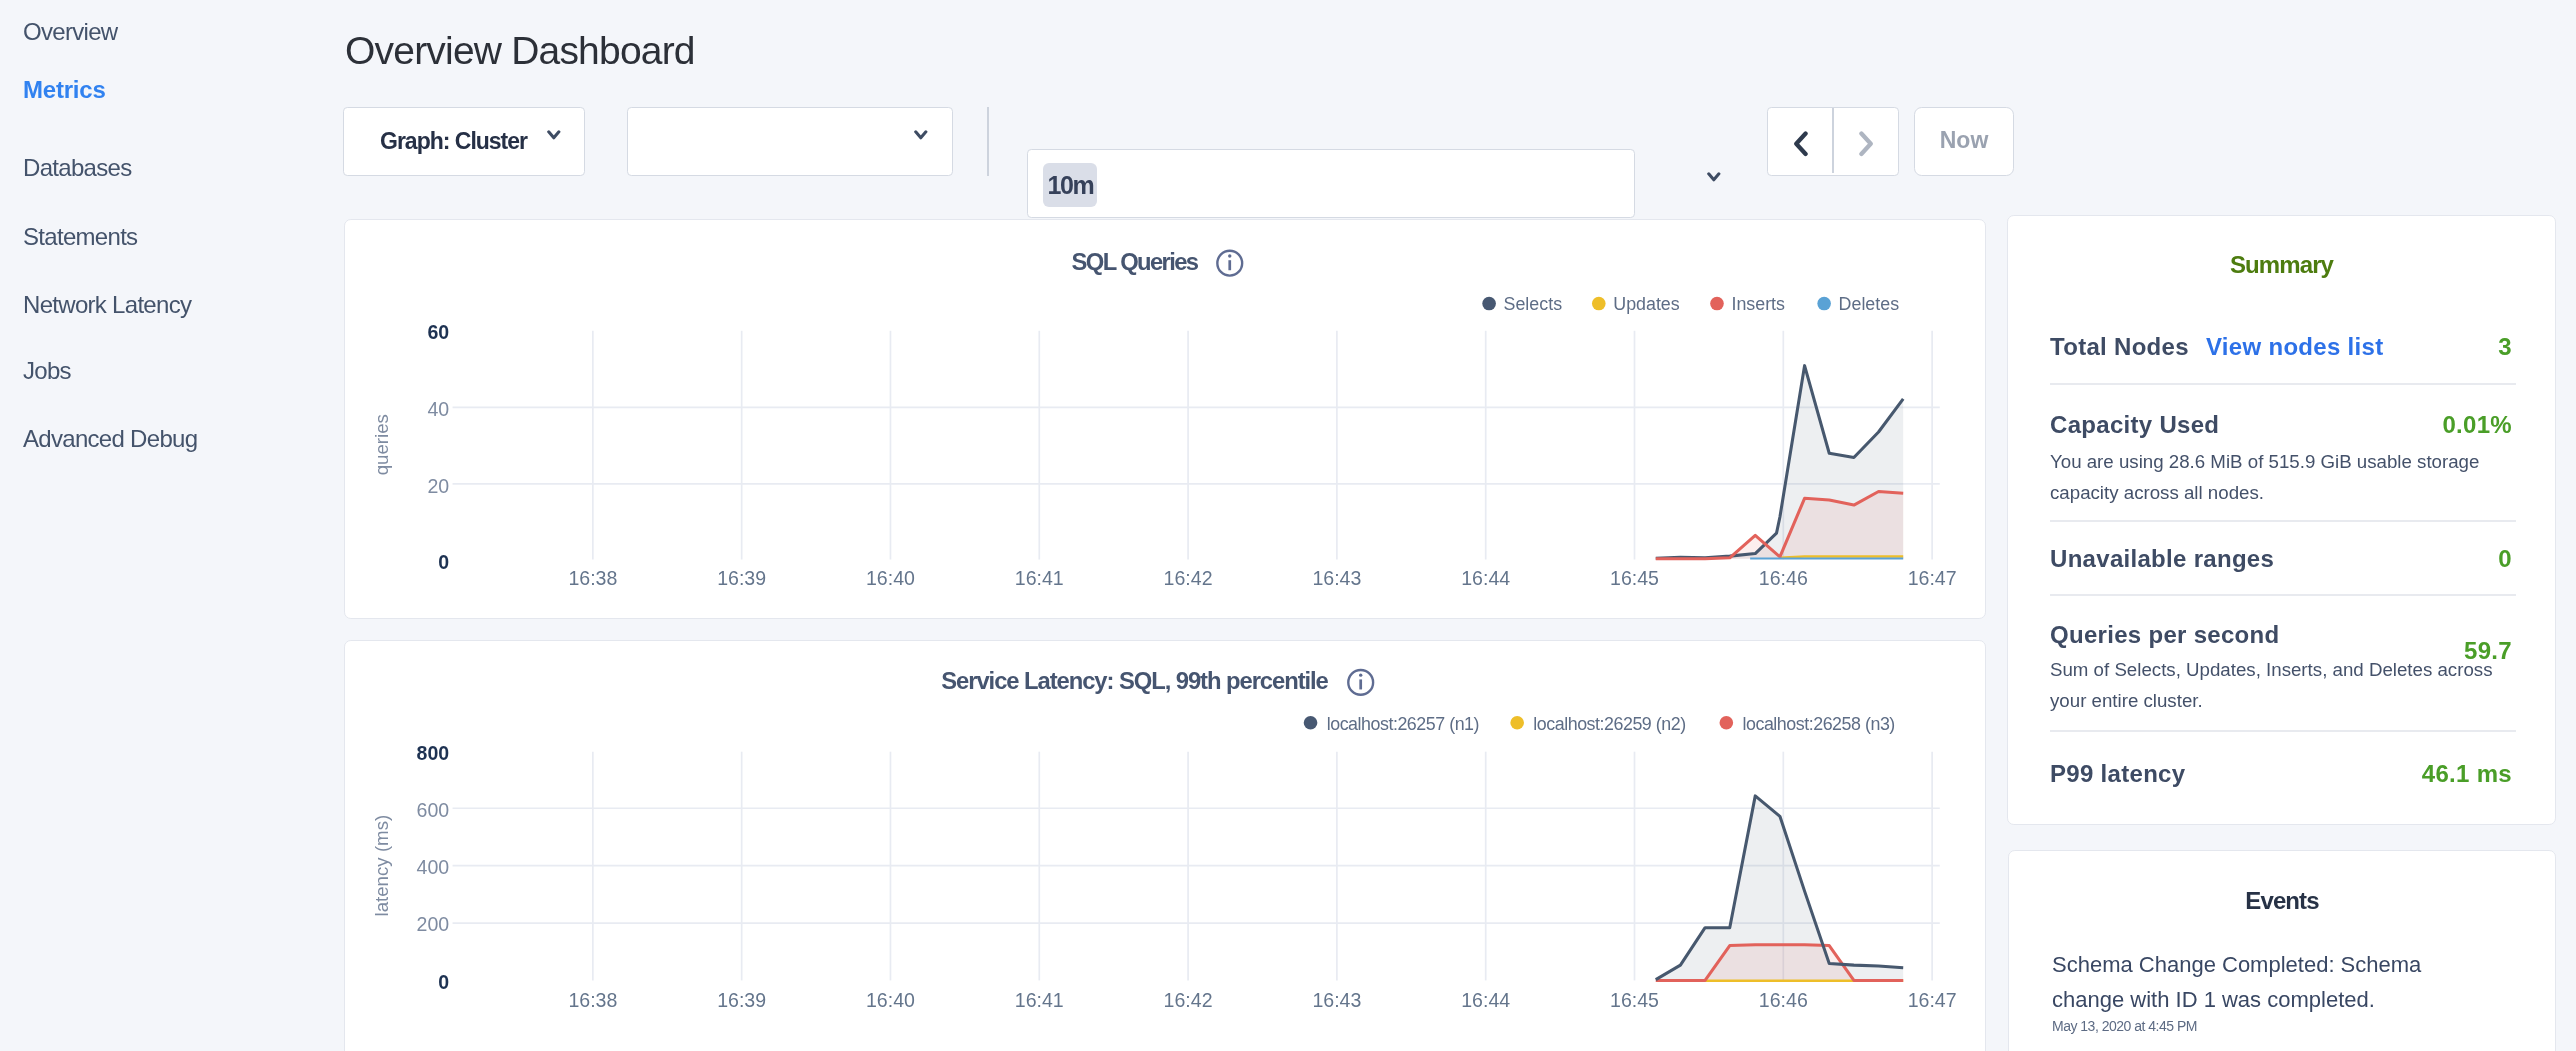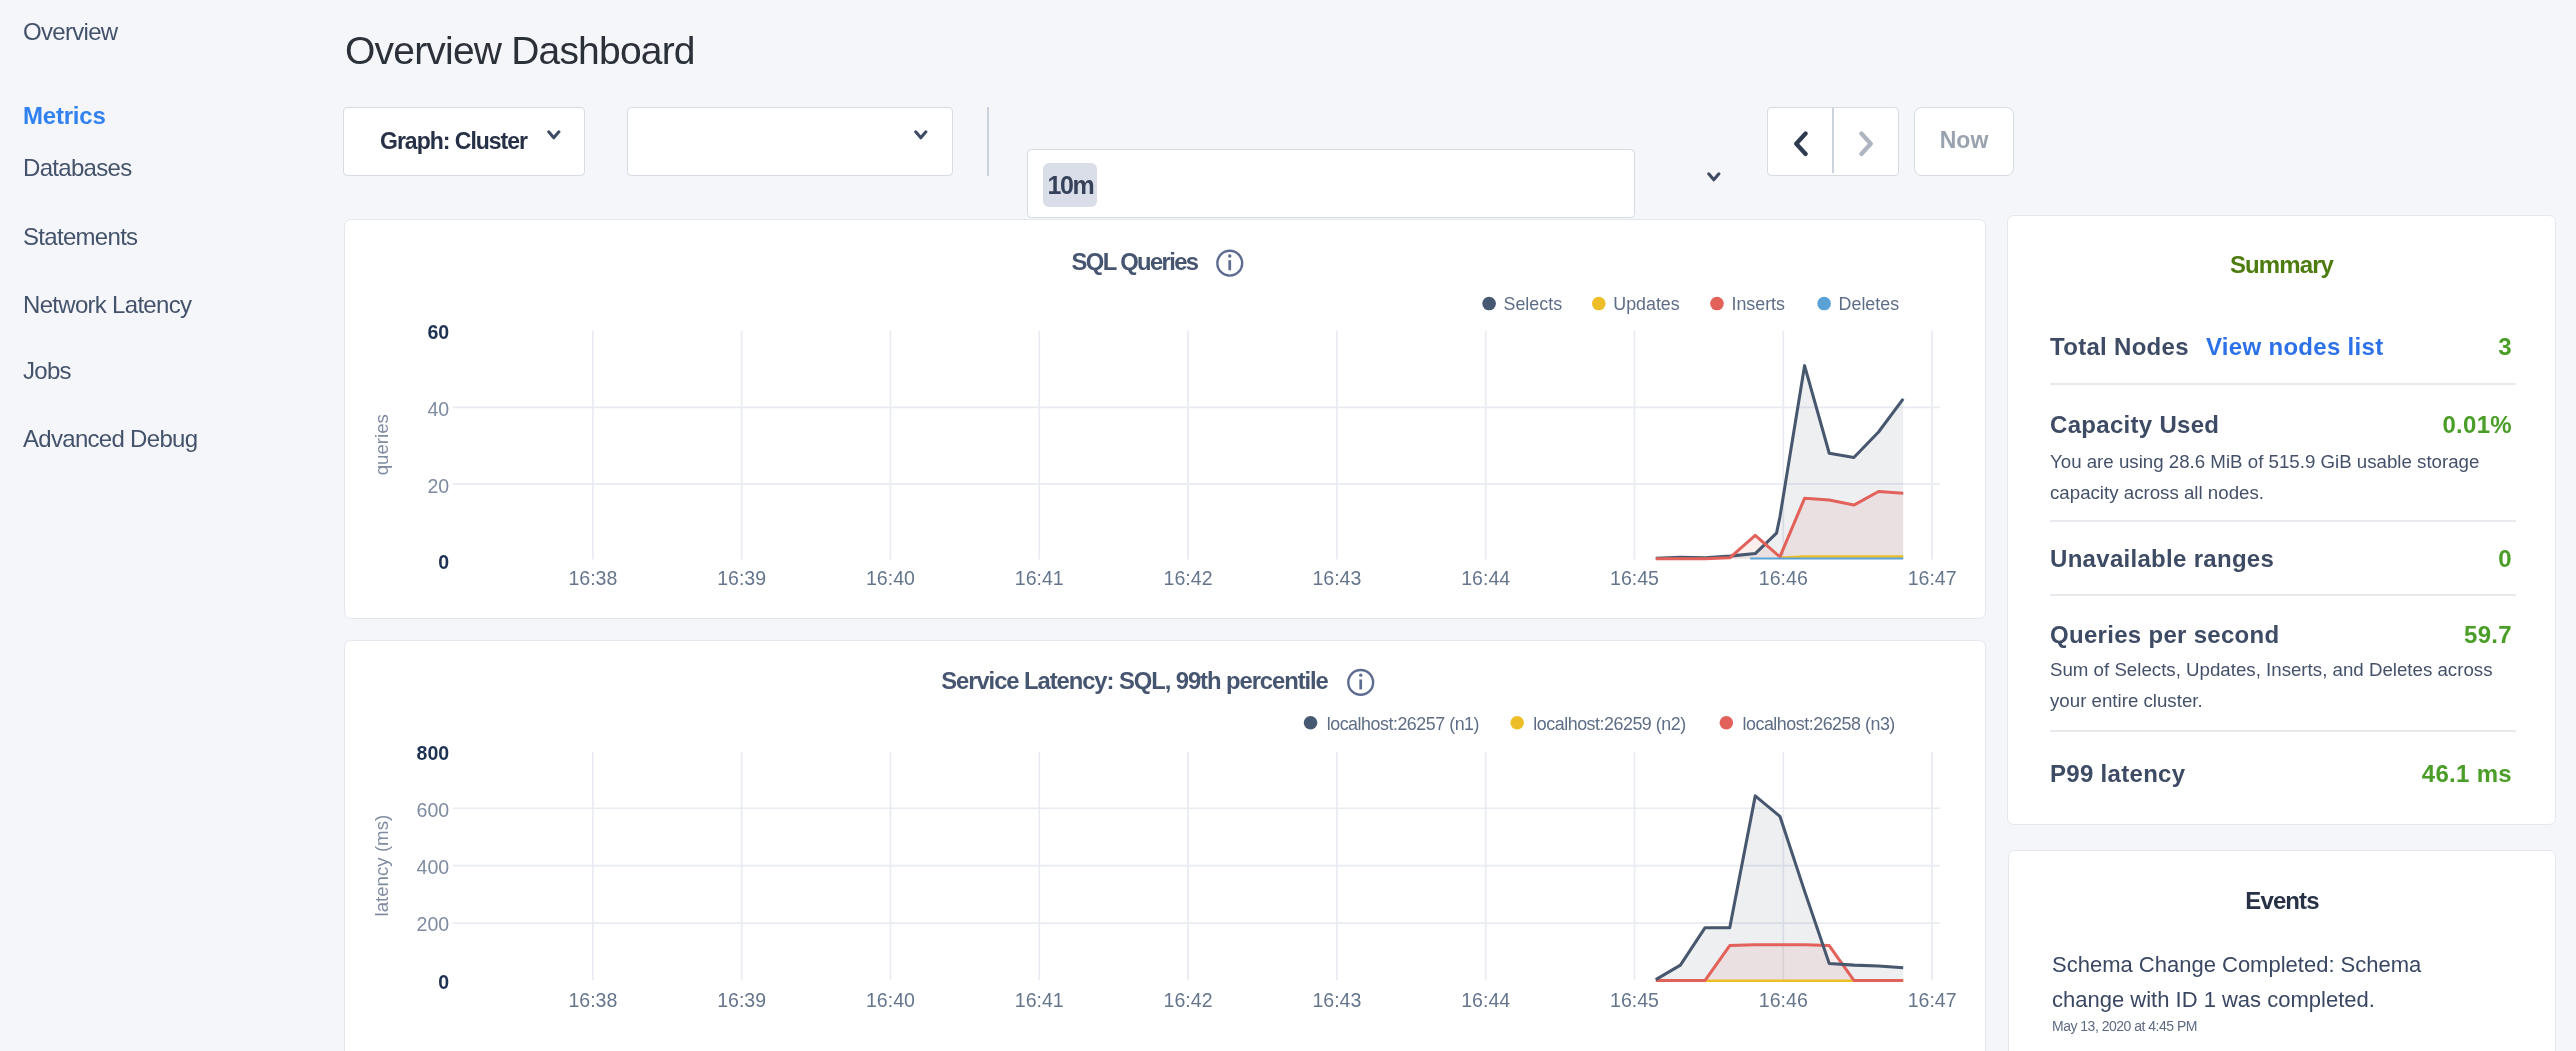--- a/index.html
+++ b/index.html
@@ -12,21 +12,21 @@
   .seg-divider { position:absolute; background:#cdd3dd; }
   .sum-h { position:absolute; font-size:24px; font-weight:bold; color:#3e4b64; line-height:29px; letter-spacing:0.3px; }
   .sum-v { position:absolute; font-size:24px; font-weight:bold; color:#4a9e28; line-height:29px; text-align:right; right:64px; letter-spacing:0.3px; }
   .sum-p { position:absolute; font-size:18.7px; color:#44516a; line-height:31px; }
   .sum-div { position:absolute; left:2050px; width:466px; height:1.7px; background:#e8eaef; }
 </style>
 </head>
 <body>
 
   <div class="navitem" style="top:17px;">Overview</div>
-  <div class="navitem" style="top:101px; color:#3182f0; font-weight:bold; letter-spacing:-0.2px;text-align:right;">Metrics</div>
+  <div class="navitem" style="top:75px; color:#3182f0; font-weight:bold; letter-spacing:-0.2px;text-align:right;">Metrics</div>
   <div class="navitem" style="top:153px;">Databases</div>
   <div class="navitem" style="top:222px;">Statements</div>
   <div class="navitem" style="top:290px;">Network Latency</div>
   <div class="navitem" style="top:356px;">Jobs</div>
   <div class="navitem" style="top:424px;">Advanced Debug</div>
 
   <div class="abs" style="left:345px; top:31px; font-size:39px; color:#2c3038; font-weight:400; line-height:1; letter-spacing:-0.8px;">Overview Dashboard</div>
 
   <div class="ctlbox" style="left:343px; width:242px;">
     <span class="abs" style="left:36px; top:0; line-height:66px; font-size:23px; font-weight:bold; color:#263046; letter-spacing:-1px;">Graph: Cluster</span>
@@ -69,21 +69,21 @@
   <div class="sum-v" style="top:332px;">3</div>
   <div class="sum-div" style="top:383px;"></div>
   <div class="sum-h" style="left:2050px; top:410px;">Capacity Used</div>
   <div class="sum-v" style="top:410px;">0.01%</div>
   <div class="sum-p" style="left:2050px; top:446px;">You are using 28.6 MiB of 515.9 GiB usable storage<br>capacity across all nodes.</div>
   <div class="sum-div" style="top:520px;"></div>
   <div class="sum-h" style="left:2050px; top:544px;">Unavailable ranges</div>
   <div class="sum-v" style="top:544px;">0</div>
   <div class="sum-div" style="top:594px;"></div>
   <div class="sum-h" style="left:2050px; top:620px;">Queries per second</div>
-  <div class="sum-v" style="top:620px;margin-left:24px;">59.7</div>
+  <div class="sum-v" style="top:636px;margin-left:24px;">59.7</div>
   <div class="sum-p" style="left:2050px; top:654px;">Sum of Selects, Updates, Inserts, and Deletes across<br>your entire cluster.</div>
   <div class="sum-div" style="top:730px;"></div>
   <div class="sum-h" style="left:2050px; top:759px;">P99 latency</div>
   <div class="sum-v" style="top:759px;">46.1 ms</div>
 
   <div class="abs" style="left:2008px; top:887px; width:548px; text-align:center; font-size:24px; font-weight:bold; color:#273246; letter-spacing:-0.9px;">Events</div>
   <div class="abs" style="left:2052px; top:947px; font-size:22px; color:#394763; line-height:35px;">Schema Change Completed: Schema<br>change with ID 1 was completed.</div>
   <div class="abs" style="left:2052px; top:1014px; font-size:14px; color:#5d6b84; line-height:24px; letter-spacing:-0.5px;">May 13, 2020 at 4:45 PM</div>
 
   <svg class="abs" style="left:0; top:0;" width="2576" height="1051" viewBox="0 0 3029 1236" font-family="Liberation Sans, sans-serif">

